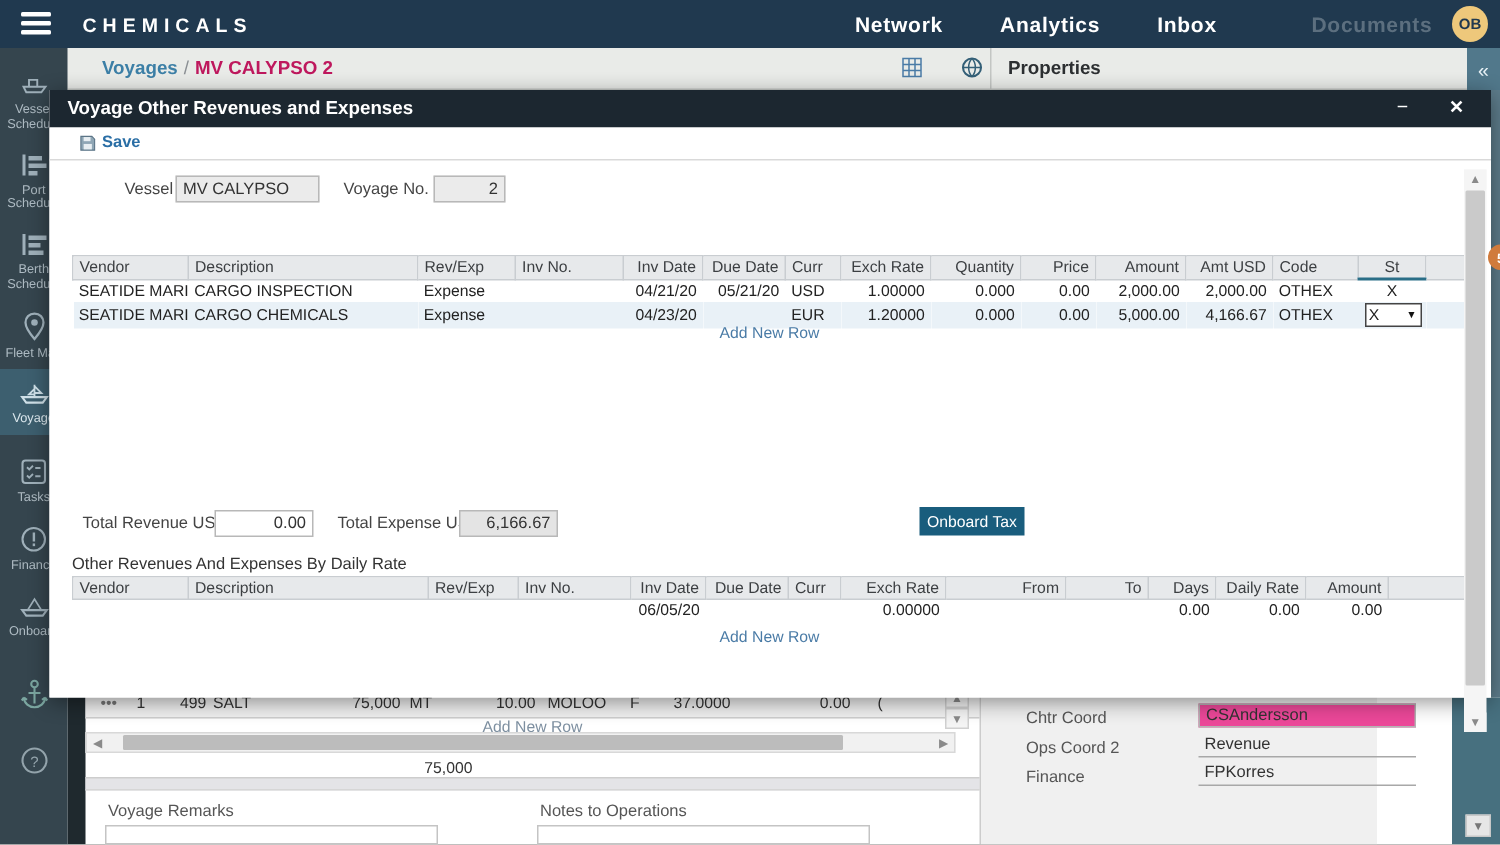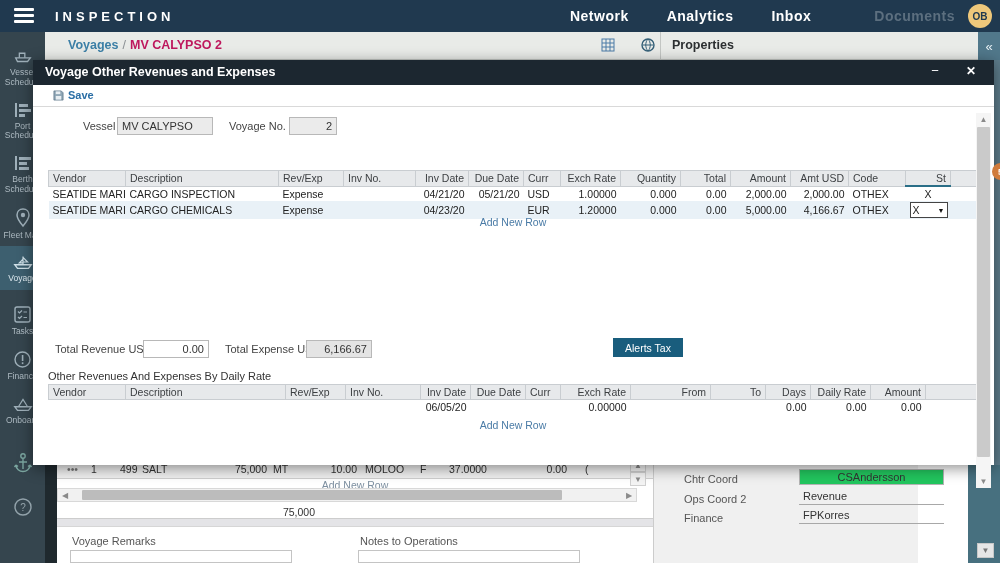--- a/index.html
+++ b/index.html
@@ -74,21 +74,21 @@
   .qty-total { position:absolute; left:200px; top:51px; width:70px; text-align:right; font-size:10.5px; color:#333; }
   .gray-band { position:absolute; left:12px; top:63px; width:596px; height:9px; background:#e4e4e7;
     border-top:1px solid #cdcdcd; border-bottom:1px solid #d6d6d6; }
   .remark-label { position:absolute; top:80px; font-size:11px; color:#555; }
   .remark-box { position:absolute; top:95px; height:13px; background:#fff; border:1px solid #c4c4c4; }
   .bottom-divider { position:absolute; left:608px; top:0; width:1px; height:108px; background:#cccccc; }
   .props-panel { position:absolute; left:609px; top:0; width:264px; height:108px; background:#f0f0f0; }
   .prop-row { position:absolute; left:30px; font-size:11px; color:#555; }
   .prop-value { position:absolute; left:145px; width:145px; height:16px; font-size:11px; color:#333;
     padding:1px 4px; cursor:text; }
-  .prop-value.filled { background:#22c55e; border:1px solid #b3b3b3;text-align:center; }
+  .prop-value.filled { background:#ec4899; border:1px solid #b3b3b3; }
   .prop-value.underline { border-bottom:1px solid #a8a8a8; }
   
   .modal { position:absolute; left:33px; top:60px; width:961px; height:405px; background:#fff; z-index:25;
     box-shadow:0 3px 14px rgba(0,0,0,0.45); }
   .modal-titlebar { position:absolute; left:0; top:0; width:100%; height:25px; background:#1c2730;
     color:#fff; }
   .modal-title { position:absolute; left:12px; top:5px; font-size:12.5px; font-weight:bold; }
   .modal-min { position:absolute; right:50px; top:3px; width:18px; height:18px; color:#fff; font-size:13px;
     text-align:center; cursor:pointer; }
   .modal-close { position:absolute; right:14px; top:4px; width:18px; height:18px; color:#fff; font-size:12px;
@@ -103,21 +103,21 @@
     font-size:11px; color:#333; padding:2px 4px; white-space:nowrap; overflow:hidden; cursor:text; }
   
   .grid { position:absolute; left:15px; border-collapse:collapse; table-layout:fixed; width:930px;
     font-size:10.5px; color:#222; }
   .grid th { background:#e7e9eb; border:1px solid #c9cdd1; font-weight:normal; color:#3c3f42;
     padding:1px 4px; height:14px; white-space:nowrap; overflow:hidden; text-align:left; }
   .grid td { padding:1px 4px; height:15px; white-space:nowrap; overflow:hidden; }
   .grid .ar { text-align:right; }
   .grid .ac { text-align:center; }
   .grid tr.alt td { background:#e9f1f7; }
-  .grid th.sorted { border-bottom:2px solid #2a6e87; text-align:right; }
+  .grid th.sorted { border-bottom:2px solid #2a6e87; text-align:center; }
   .grid1 { top:85px; }
   .grid2 { top:299px; }
   .addrow { position:absolute; left:15px; width:930px; text-align:center; font-size:10.5px;
     color:#4a7ba6; cursor:pointer; }
   .addrow1 { top:131px; }
   .addrow2 { top:334px; }
   .st-combo { display:inline-flex; align-items:center; justify-content:space-between; width:38px; height:16px;
     background:#fff; border:1px solid #444; padding:0 2px; cursor:pointer; }
   .st-combo .caret { font-size:7px; color:#111; }
   .totals-row { position:absolute; left:0; top:255px; width:100%; height:20px; font-size:11px; color:#444; }
@@ -138,21 +138,21 @@
 <body>
 
 <div id="app">
 
   <div class="topbar">
     <div class="hamburger">
         <span></span>
         <span></span>
         <span></span>
       </div>
-    <div class="topbar-title">INSPECTION</div>
+    <div class="topbar-title">CHEMICALS</div>
     <div class="topnav">
       <span class="nav-item">Network</span>
       <span class="nav-item">Analytics</span>
       <span class="nav-item">Inbox</span>
       <span class="nav-item disabled">Documents</span>
     </div>
     <div class="avatar">OB</div>
   </div>
 
   <div class="crumbbar">
@@ -358,21 +358,21 @@
             <tr>
           <th>Vendor</th>
           <th>Description</th>
           <th>Rev/Exp</th>
           <th>Inv No.</th>
           <th class="ar">Inv Date</th>
           <th class="ar">Due Date</th>
           <th>Curr</th>
           <th class="ar">Exch Rate</th>
           <th class="ar">Quantity</th>
-          <th class="ar">Total</th>
+          <th class="ar">Price</th>
           <th class="ar">Amount</th>
           <th class="ar">Amt USD</th>
           <th>Code</th>
           <th class="sorted">St</th>
           <th></th>
         </tr>
         <tr>
           <td>SEATIDE MARITIM</td>
           <td>CARGO INSPECTION</td>
           <td>Expense</td>
@@ -413,21 +413,21 @@
         </tr>
       </tbody>
         </table>
       <div class="addrow addrow1">Add New Row</div>
 
       <div class="totals-row">
         <span class="f-label" style="left:22px;">Total Revenue USD</span>
         <div class="f-input" style="left:110px;width:66px;text-align:right;background:#fff;">0.00</div>
         <span class="f-label" style="left:192px;">Total Expense USD</span>
         <div class="f-input" style="left:273px;width:66px;text-align:right;background:#e4e4e4;">6,166.67</div>
-        <button class="income-tax-btn">Alerts Tax</button>
+        <button class="income-tax-btn">Onboard Tax</button>
       </div>
 
       <div class="daily-label">Other Revenues And Expenses By Daily Rate</div>
       <table class="grid grid2">
         <colgroup>
           <col style="width:77px">
             <col style="width:160px">
             <col style="width:60px">
             <col style="width:75px">
           <col style="width:50px">

